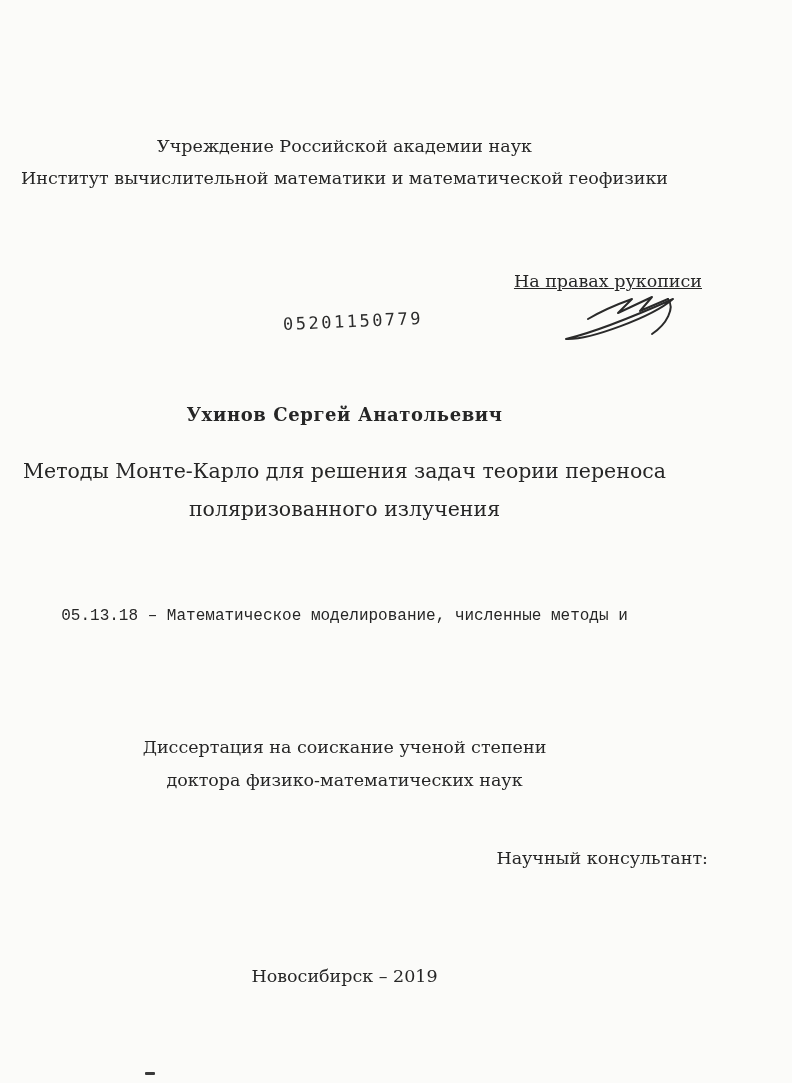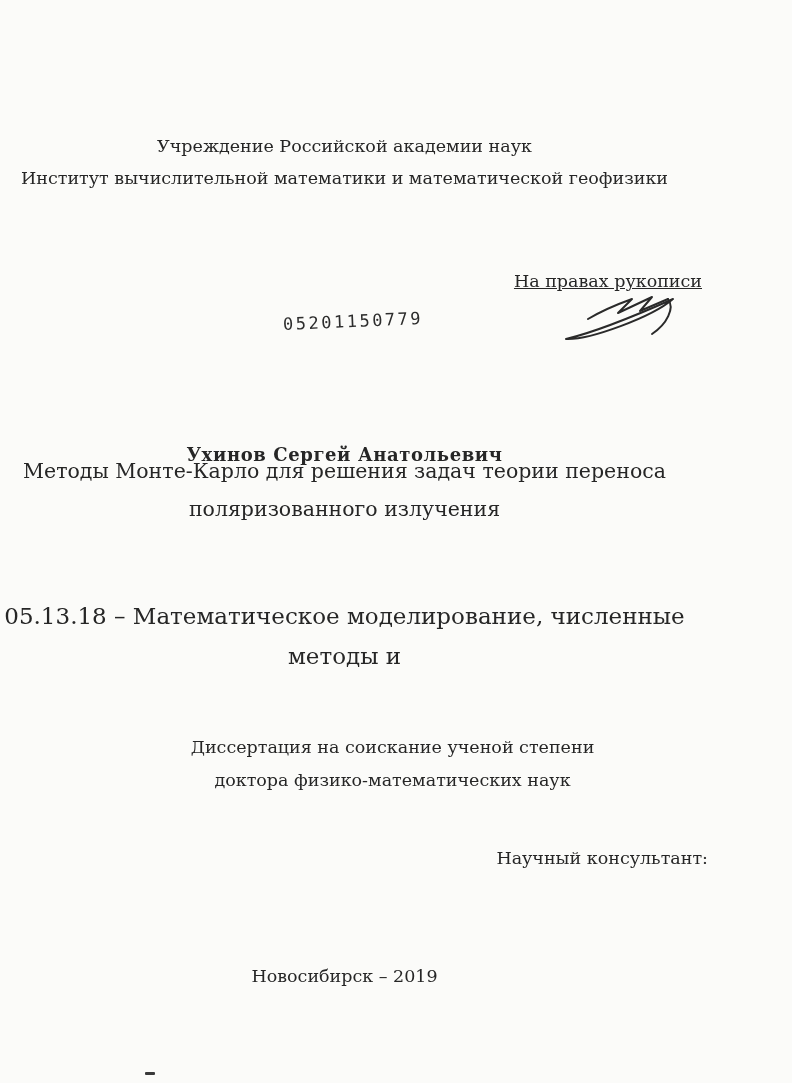--- a/index.html
+++ b/index.html
@@ -18,24 +18,24 @@
   .header { top: 130px; font-size: 17.5px; line-height: 32px; }
   .manuscript-note { top: 271px; right: 90px; font-size: 17.5px; text-decoration: underline; }
   .stamp {
     top: 311px; left: 283px;
     font-family: "DejaVu Sans Mono", monospace;
     font-size: 17px; letter-spacing: 2.5px;
     transform: rotate(-2.5deg);
     color: #2d2d2d;
   }
   .signature-wrap { top: 289px; left: 560px; width: 120px; height: 58px; }
-  .author { top: 404px; font-size: 18px; font-weight: bold; letter-spacing: 0.6px; margin-top: 40px; }
+  .author { top: 404px; font-size: 18px; font-weight: bold; letter-spacing: 0.6px; }
   .title { top: 452px; font-size: 20.5px; line-height: 38px; }
-  .specialty { top: 596px; font-size: 23px; line-height: 40px; }
-  .degree { top: 731px; font-size: 17.5px; line-height: 33px; padding-left: 48px; }
+  .specialty { top: 596px; font-size: 16px; line-height: 40px; font-family: Liberation Mono, monospace; }
+  .degree { top: 731px; font-size: 17.5px; line-height: 33px; }
   .consultant { top: 842px; right: 84px; font-size: 17.5px; line-height: 32px; }
   .city-year { top: 966px; font-size: 17.5px; }
   .bottom-fragment { top: 1072px; left: 145px; width: 10px; height: 3px; background: #3a3a3a; border-radius: 1px; }
 
   .signature-wrap svg { display: block; width: 100%; height: 100%; }
   .sig-stroke { fill: none; stroke: #2a2a2a; stroke-width: 2; stroke-linecap: round; stroke-linejoin: round; }
 </style>
 </head>
 <body style="background: rgb(251, 251, 249); color: rgb(38, 38, 38);">
 

